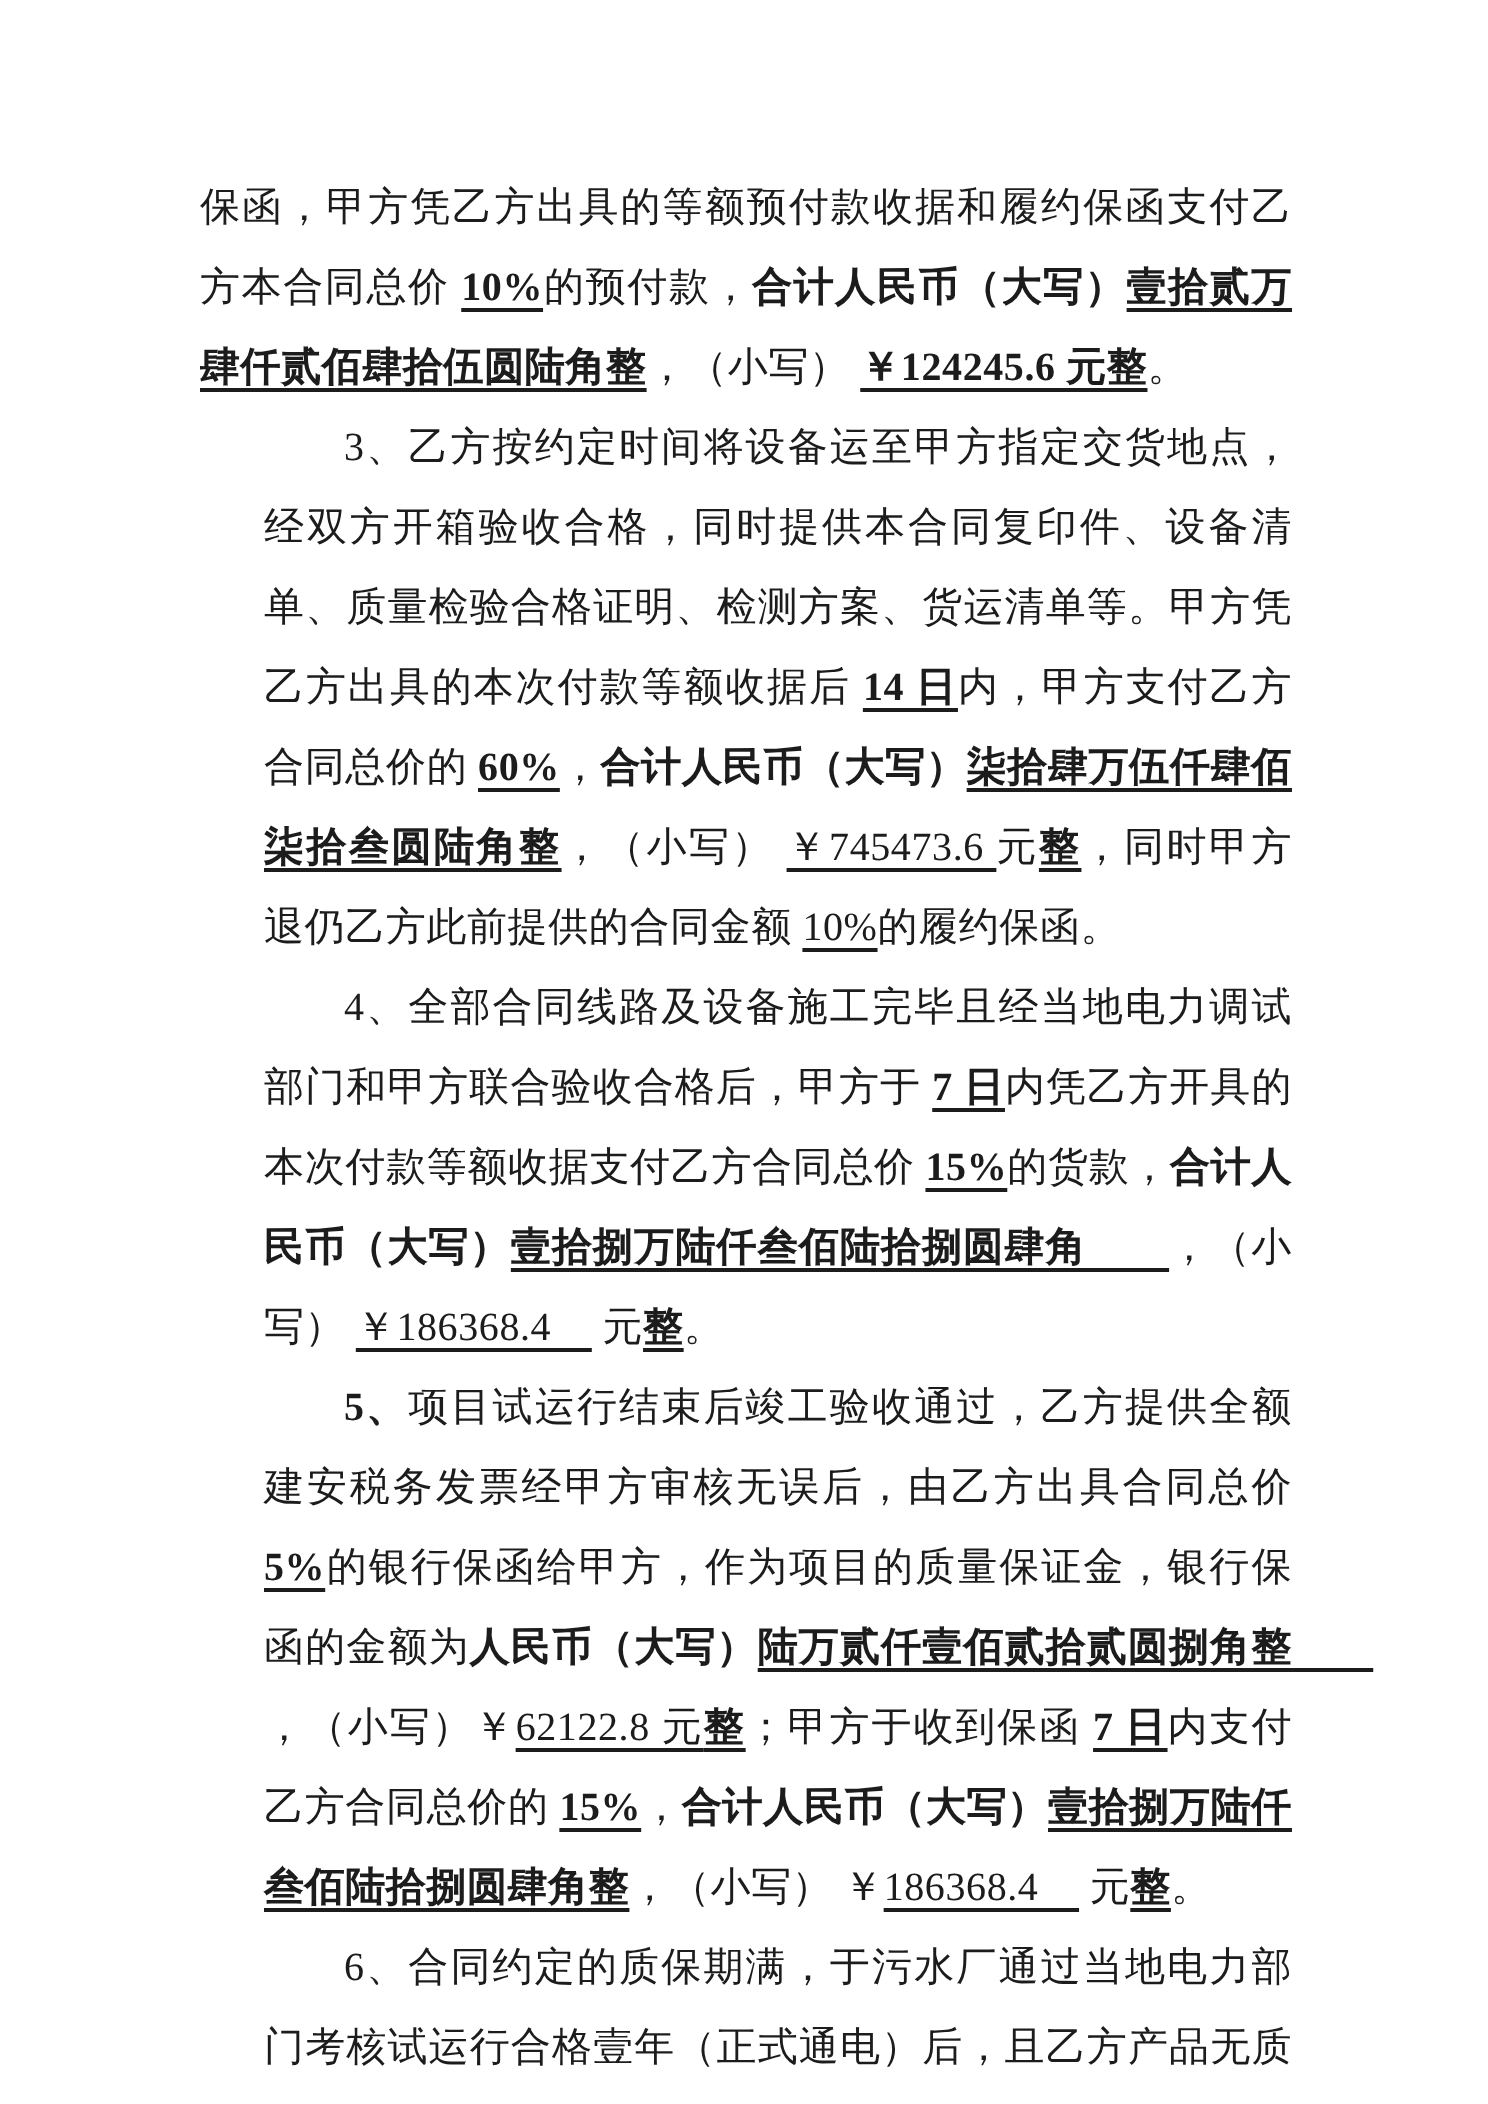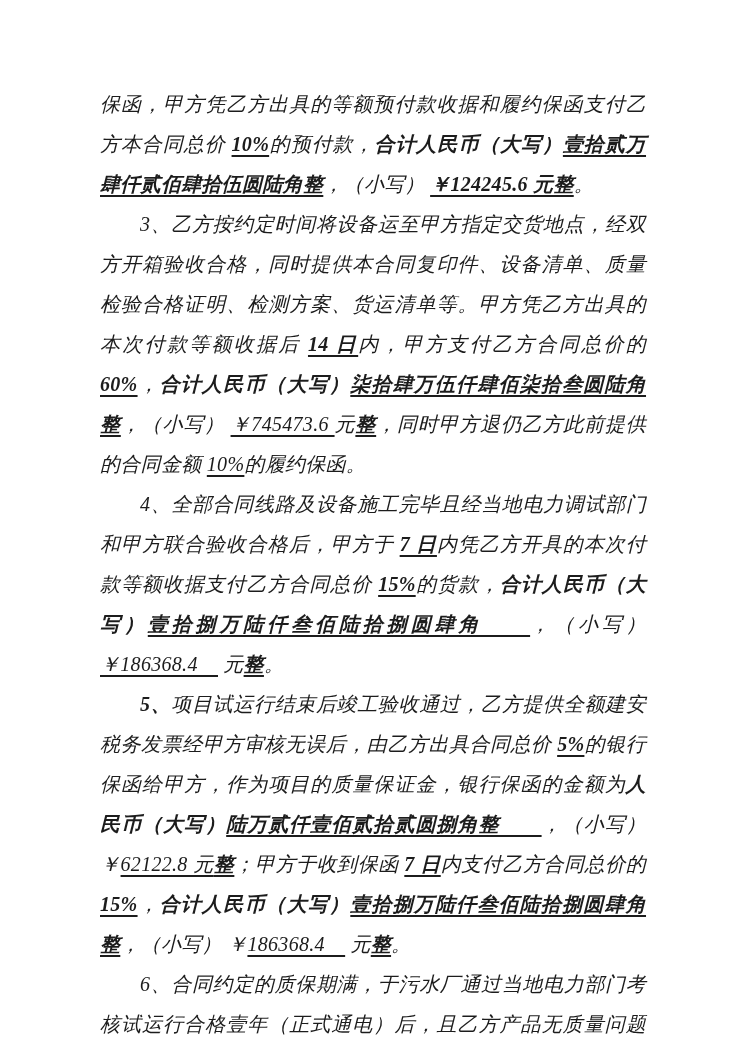--- a/index.html
+++ b/index.html
@@ -6,41 +6,41 @@
     margin: 0;
     padding: 0;
     background: #ffffff;
   }
   .page {
     position: relative;
     width: 720px;
     height: 1052px;
     background: #ffffff;
     overflow: hidden;
-    font-style: italic;
   }
   .doc-body {
     position: absolute;
     left: 100px;
     top: 84px;
     width: 546px;
   }
   p.para {
     margin: 0;
     padding: 0;
     font-family: "Liberation Serif", "DejaVu Serif", serif;
     font-size: 20px;
     line-height: 40px;
     color: #1c1c1c;
     text-align: justify;
     text-justify: inter-character;
     letter-spacing: 0.3px;
   }
   p.para.indent {
     text-indent: 2em;
+    margin-left: 32px;
   }
   span.run { white-space: pre-wrap; }
   .b { font-weight: 700; }
   .u {
     text-decoration: underline;
     text-decoration-thickness: 1.5px;
     text-underline-offset: 4px;
   }
 </style>
 </head>

